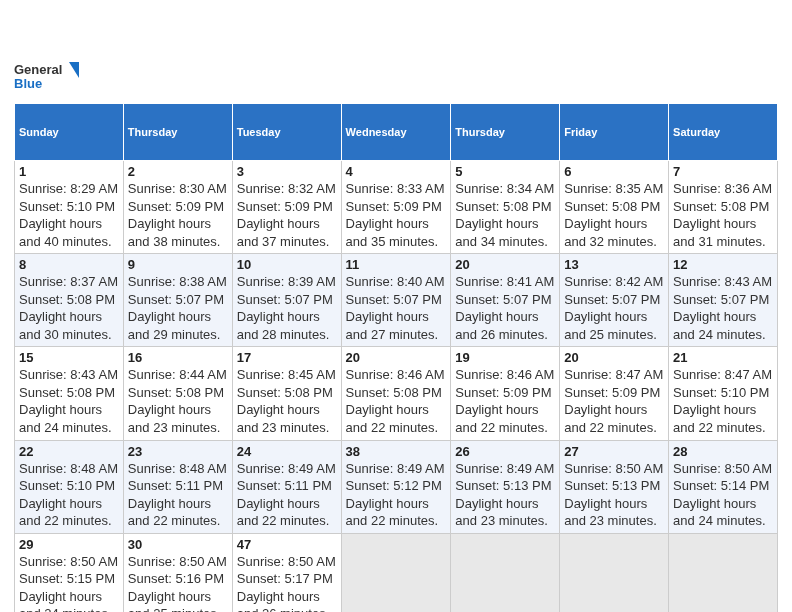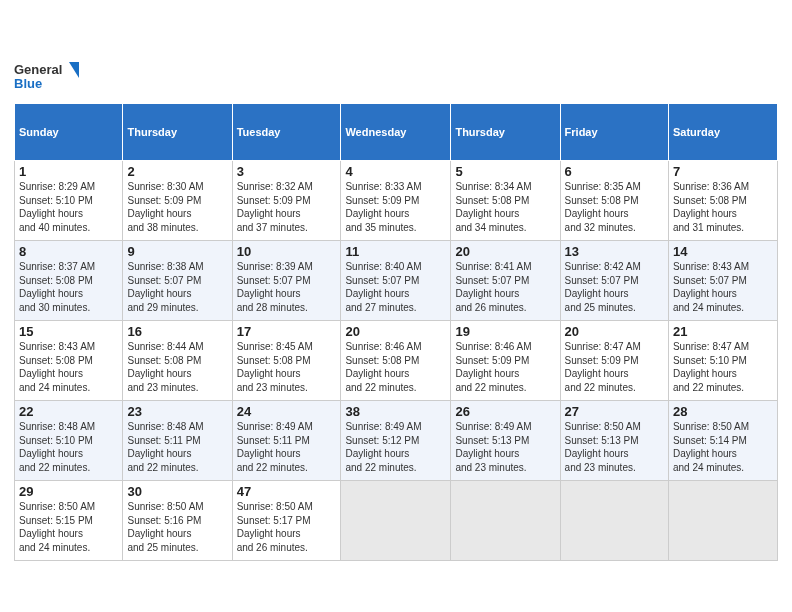--- a/index.html
+++ b/index.html
@@ -75,21 +75,21 @@
       background: #e8e8e8;
     }
     .day-num {
       font-size: 13px;
       font-weight: bold;
       color: #222;
       display: block;
       margin-bottom: 1px;
     }
     .day-info {
-      font-size: 10px;
+      font-size: 13px;
       color: #333;
       line-height: 1.35;
     }
   </style>
 </head>
 <body>
 
 <div class="page">
   <div class="header">
     <div class="logo">
@@ -167,21 +167,21 @@
           </td>
           <td>
             <span class="day-num">20</span>
 <div class="day-info">Sunrise: 8:41 AM<br>Sunset: 5:07 PM<br>Daylight hours<br>and 26 minutes.</div>
           </td>
           <td>
             <span class="day-num">13</span>
 <div class="day-info">Sunrise: 8:42 AM<br>Sunset: 5:07 PM<br>Daylight hours<br>and 25 minutes.</div>
           </td>
           <td>
-            <span class="day-num">14</span>
+            <span class="day-num">12</span>
 <div class="day-info">Sunrise: 8:43 AM<br>Sunset: 5:07 PM<br>Daylight hours<br>and 24 minutes.</div>
           </td>
         </tr>
         <tr>
           <td>
             <span class="day-num">15</span>
 <div class="day-info">Sunrise: 8:43 AM<br>Sunset: 5:08 PM<br>Daylight hours<br>and 24 minutes.</div>
           </td>
           <td>
             <span class="day-num">16</span>

